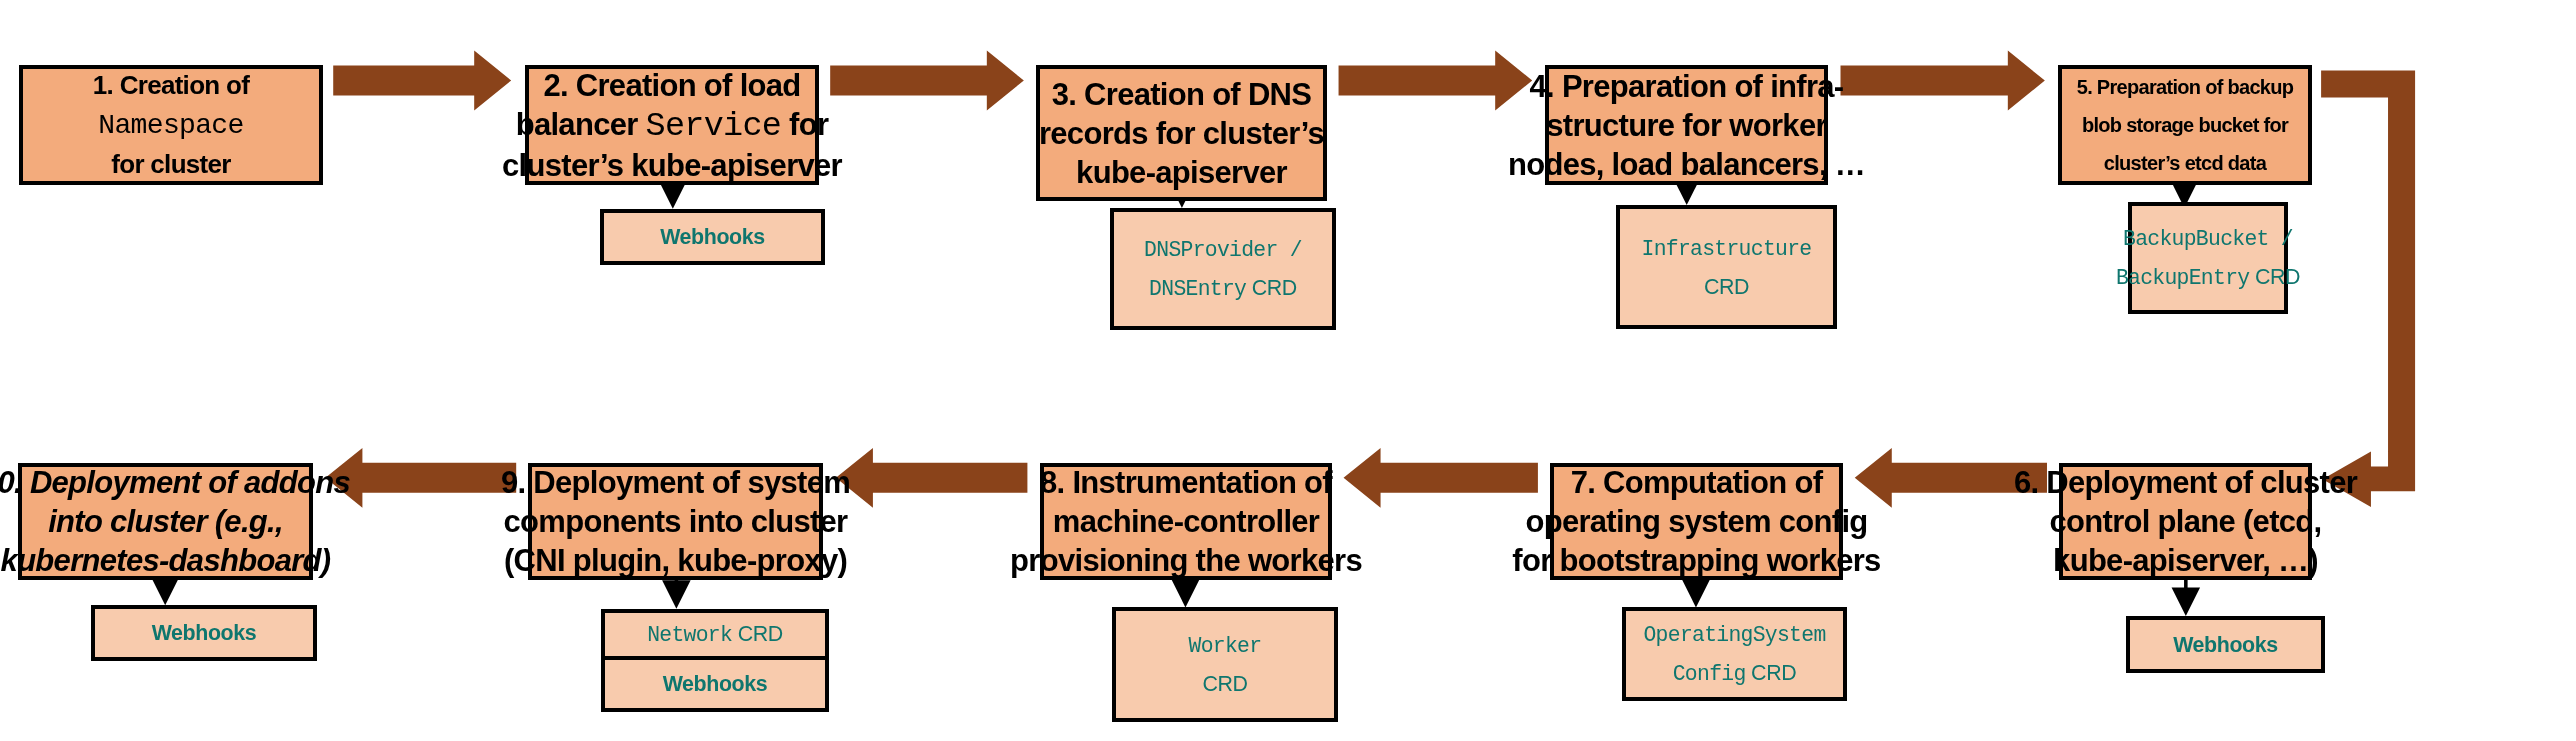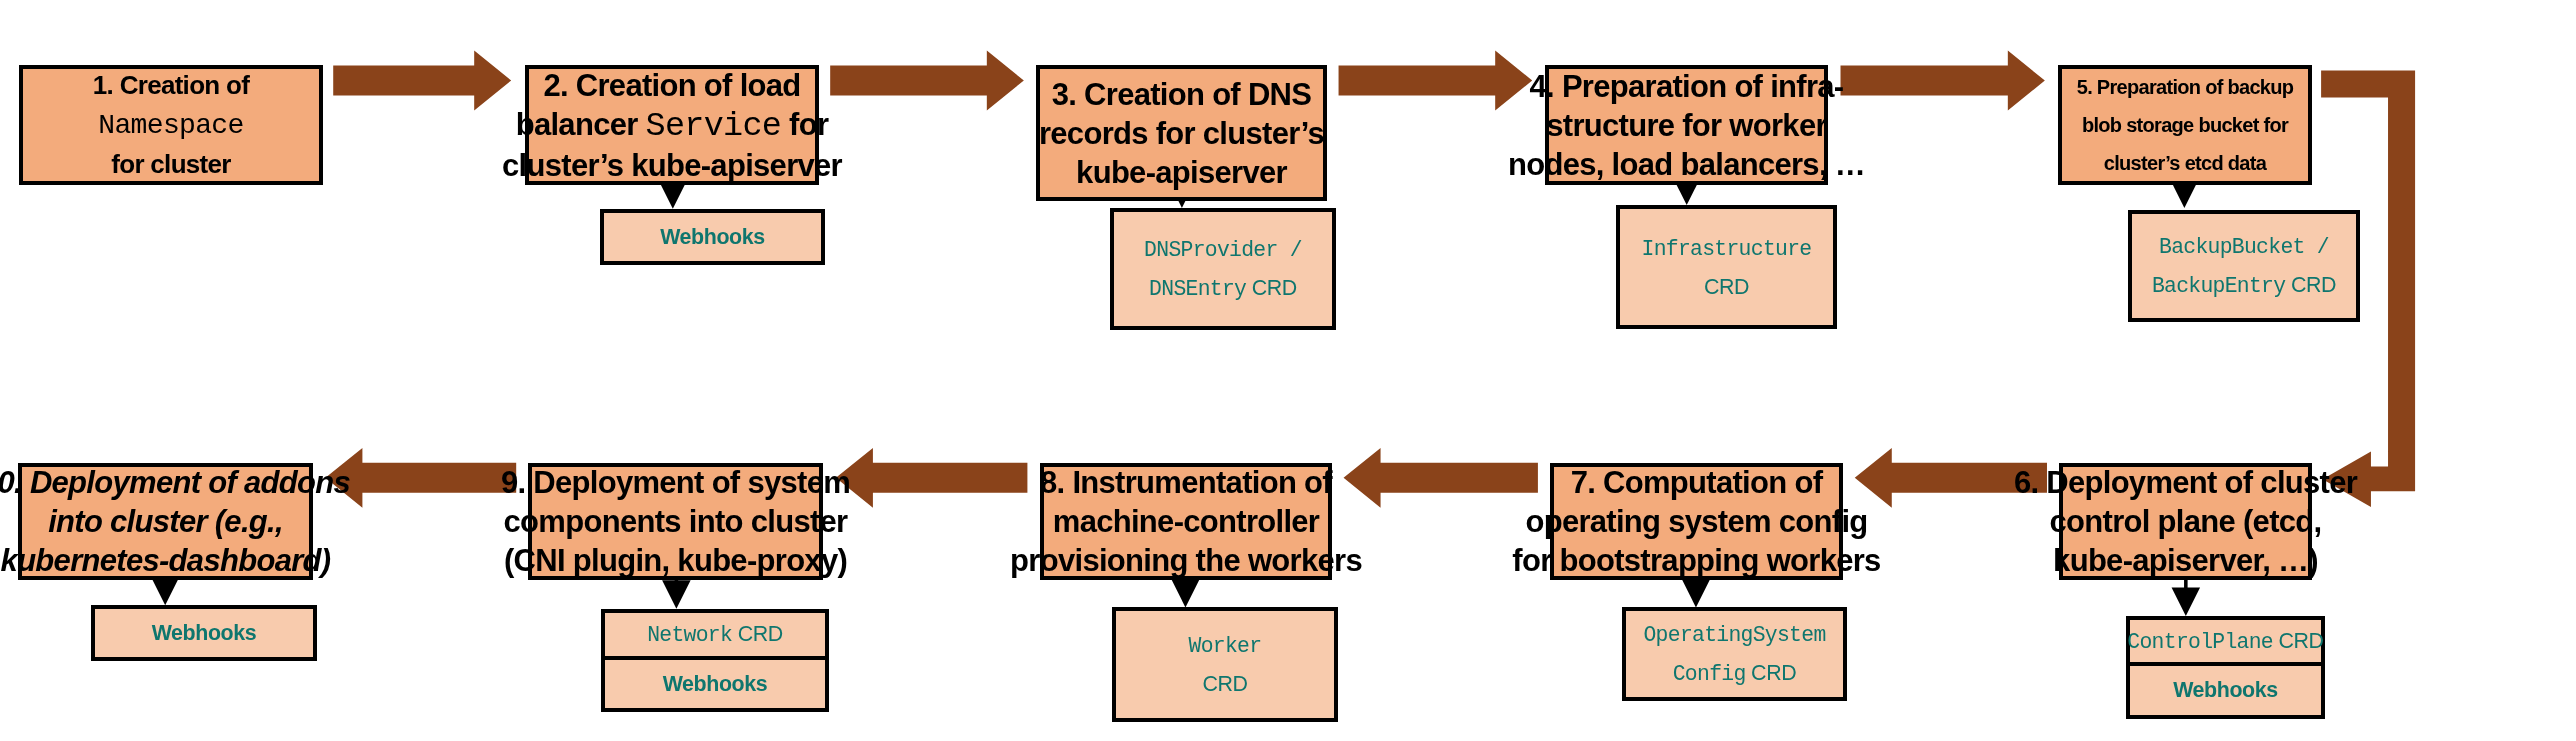--- a/index.html
+++ b/index.html
@@ -144,21 +144,21 @@
       <div class="line"><span>Webhooks</span></div>
     </div>
   <div class="sub-box" style="left:1070px;top:208px;width:226px;height:122px;">
       <div class="line"><span class="mono">DNSProvider /</span></div>
       <div class="line"><span class="mono">DNSEntry</span><span class="crd"> CRD</span></div>
     </div>
   <div class="sub-box" style="left:1576px;top:205px;width:221px;height:124px;">
       <div class="line"><span class="mono">Infrastructure</span></div>
       <div class="line"><span class="crd">CRD</span></div>
     </div>
-  <div class="sub-box" style="left:2088px;top:210px;width:232px;height:112px;">
+  <div class="sub-box" style="left:2088px;top:202px;width:160px;height:112px;">
       <div class="line"><span class="mono">BackupBucket /</span></div>
       <div class="line"><span class="mono">BackupEntry</span><span class="crd"> CRD</span></div>
     </div>
 
   <div class="main-box fs32" style="left:2059px;top:419px;width:253px;height:117px;">
       <div class="line"><span>6. Deployment of cluster</span></div>
       <div class="line"><span>control plane (etcd,</span></div>
       <div class="line"><span>kube-apiserver, …)</span></div>
     </div>
   <div class="main-box fs32" style="left:1550px;top:419px;width:293px;height:117px;">
@@ -176,23 +176,20 @@
       <div class="line"><span>components into cluster</span></div>
       <div class="line"><span>(CNI plugin, kube-proxy)</span></div>
     </div>
   <div class="main-box fs32" style="left:18px;top:419px;width:295px;height:117px;font-style:italic;">
       <div class="line"><span>10. Deployment of addons</span></div>
       <div class="line"><span>into cluster (e.g.,</span></div>
       <div class="line"><span>kubernetes-dashboard)</span></div>
     </div>
 
   <div class="sub-stack" style="left:2086px;top:616px;width:199px;">
-    <div class="sub-box" style="height:50px;">
-        <div class="line"><span class="mono">ControlPlane</span><span class="crd"> CRD</span></div>
-      </div>
     <div class="sub-box" style="height:57px;">
         <div class="line"><span>Webhooks</span></div>
       </div>
   </div>
   <div class="sub-box" style="left:1582px;top:607px;width:225px;height:94px;">
       <div class="line"><span class="mono">OperatingSystem</span></div>
       <div class="line"><span class="mono">Config</span><span class="crd"> CRD</span></div>
     </div>
   <div class="sub-box" style="left:1072px;top:607px;width:226px;height:115px;">
       <div class="line"><span class="mono">Worker</span></div>

